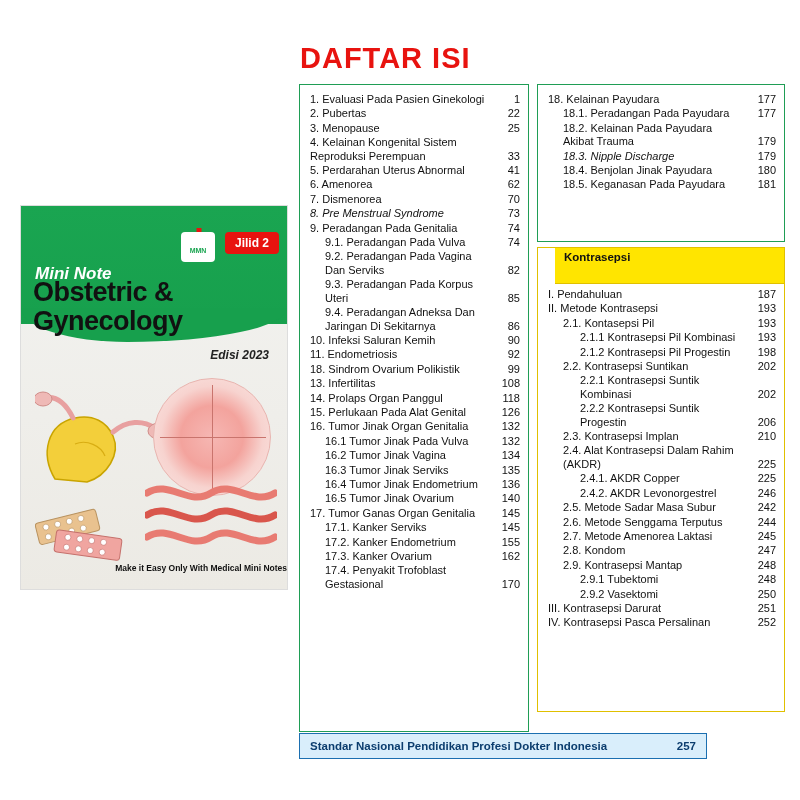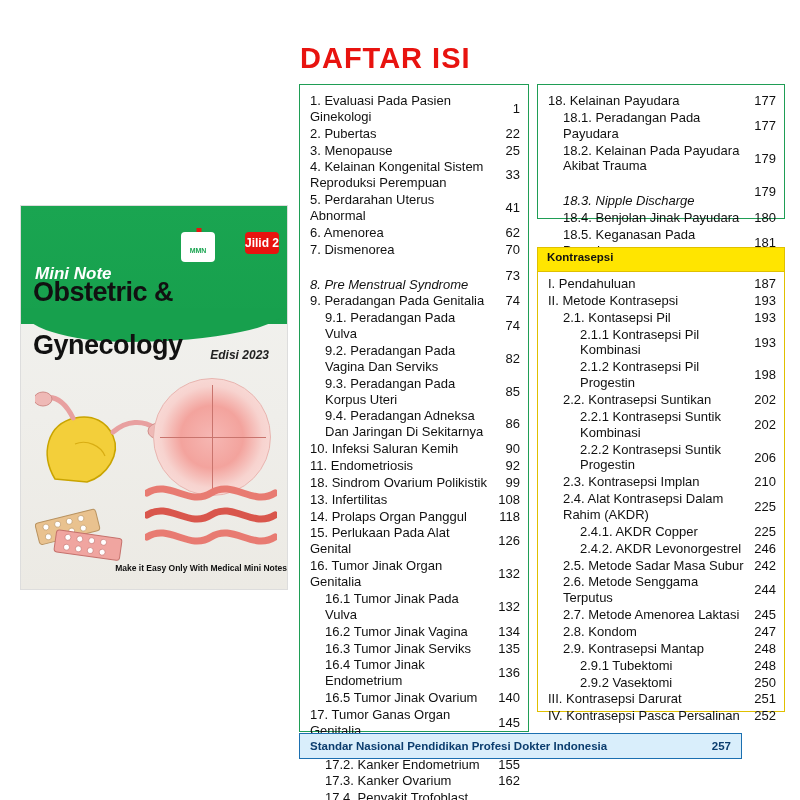--- a/index.html
+++ b/index.html
@@ -51,32 +51,32 @@
     width:34px; height:30px; background:#fff; border-radius:4px;
     text-align:center; line-height:1;
     font-size:7px; font-weight:bold; color:#1aa551; padding-top:15px;
   }
   .mmn-cross{
     position:absolute; right:78px; top:21px; width:20px;height:20px;
   }
   .jilid-pill{
     position:absolute; right:8px; top:26px;
     background:#e8130f; color:#fff; font-weight:bold; font-size:12px;
-    padding:4px 0; border-radius:4px;
+    padding:4px 10px; border-radius:4px;
   }
   .mini-note{
     position:absolute; left:14px; top:58px;
     color:#ffffff; font-size:17px; font-style:italic; font-weight:bold;
   }
   .book-title{
     position:absolute; left:12px; top:72px;
     color:#111; font-size:27px; font-weight:bold; line-height:1.06;
     letter-spacing:-0.5px;
   }
-  .book-title .l2{ display:block;margin-top:24px; }
+  .book-title .l2{ display:block; }
   .edisi{
     position:absolute; right:18px; top:142px;
     font-size:12px; font-weight:bold; font-style:italic; color:#222;
   }
   .book-tagline{
     position:absolute; left:0; bottom:16px; width:100%;
     text-align:right; font-size:8.5px; font-weight:bold; color:#111;
   }
   
   .art-uterus{
@@ -104,63 +104,64 @@
   
   .toc-left{
     position:absolute; left:299px; top:84px;
     width:230px; height:648px;
     border:1.5px solid #1f9d55;
     background:#ffffff;
     padding:8px 8px 4px 10px;
   }
   .toc-right{
     position:absolute; left:537px; top:84px;
-    width:248px; height:135px;
+    width:248px; height:158px;
     border:1.5px solid #1f9d55;
     background:#ffffff;
     padding:8px 8px 4px 10px;
   }
   .toc-kontrasepsi{
     position:absolute; left:537px; top:247px;
     width:248px; height:465px;
     border:1.5px solid #e0c000;
     background:#ffffff;
     padding:0 0 4px 0;
   }
   .kontrasepsi-head{
     background:#ffe500;
     font-size:11.5px; font-weight:bold; color:#111;
-    padding:3px 8px 8px 9px;
+    padding:3px 8px 20px 9px;
     border-bottom:1px solid #e0c000;
+    margin-left:17px;
   }
   .kontrasepsi-body{ padding:4px 8px 2px 10px; }
 
   .footer-bar{
     position:absolute; left:299px; top:733px;
-    width:443px; height:26px;
+    width:408px; height:26px;
     background:#d9eefb;
     border:1.5px solid #1b6fb0;
     display:flex; align-items:center; justify-content:space-between;
     padding:0 10px 0 10px;
     gap:36px;
   }
   .footer-bar .f-title{ font-size:11.5px; font-weight:bold; color:#0b3d6e; }
   .footer-bar .f-page{ font-size:11.5px; font-weight:bold; color:#0b3d6e; }
 
   
   .row{
-    display:flex; align-items:center;
-    font-size:13px; color:#111; line-height:1.22;
+    display:flex; align-items:flex-end;
+    font-size:11px; color:#111; line-height:1.22;
     margin-bottom:1px;
   }
   .row .lbl{ flex:1 1 auto; padding-right:6px; }
   .row .pg{ flex:0 0 auto; width:26px; text-align:right; }
   .ind1{ padding-left:15px; }
   .ind2{ padding-left:32px; }
-  .ital{ font-style:italic;margin-top:18px; }
+  .ital{ font-style:italic; }
 </style>
 </head>
 <body>
 
 <div id="page">
 
   <div class="daftar-isi">DAFTAR ISI</div>
 
   <div class="book">
     <div class="book-topbar"></div>

